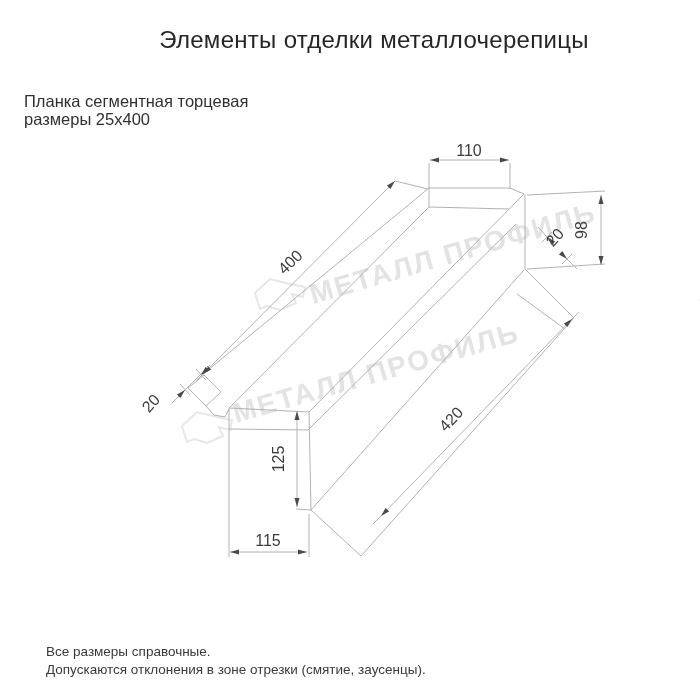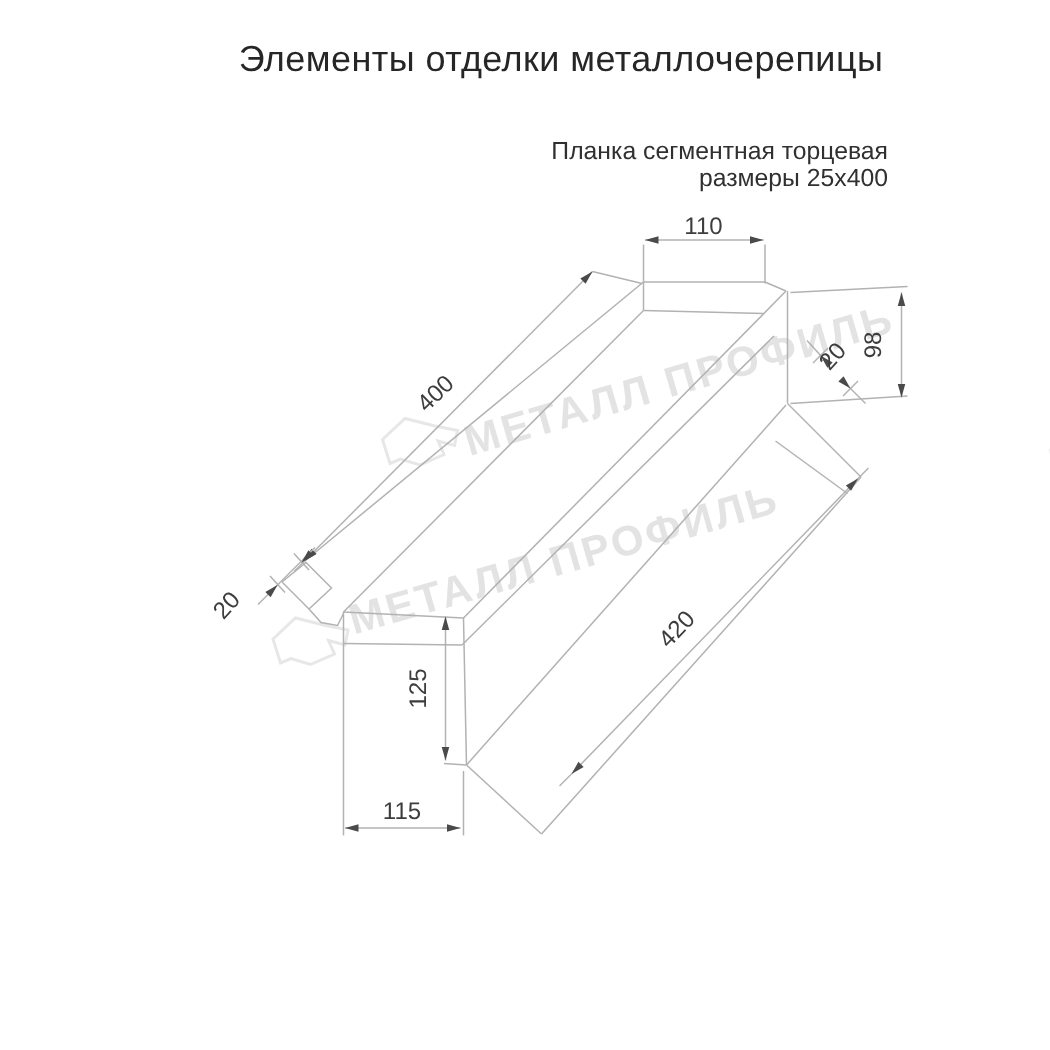--- a/index.html
+++ b/index.html
@@ -1,20 +1,20 @@
 <!DOCTYPE html>
 <html><head>
 <meta charset="utf-8">
 <style>
   html,body{margin:0;padding:0;background:#ffffff;}
   #stage{position:relative;width:700px;height:700px;background:#ffffff;overflow:hidden;
          font-family:"Liberation Sans", sans-serif;margin-left:24px;}
   .title{position:absolute;top:26px;left:0;width:700px;text-align:center;
          font-size:24px;color:#262626;letter-spacing:.3px;}
-  .subtitle{position:absolute;top:92px;left:0;width:568px;text-align:right;
+  .subtitle{position:absolute;top:92px;left:0;width:568px;text-align:left;
             font-size:16.5px;line-height:18px;color:#303030;}
   .notes{position:absolute;left:22px;top:643px;font-size:13.5px;line-height:18px;color:#3a3a3a;}
   svg{position:absolute;left:0;top:0;}
   .ln{stroke:#b2b2b2;stroke-width:1;fill:none;}
   .arr{fill:#4a4a4a;stroke:none;}
   .dimtxt{font-family:"Liberation Sans", sans-serif;font-size:16px;fill:#3d3d3d;}
   .wm{font-family:"Liberation Sans", sans-serif;font-size:28px;font-weight:700;
       fill:#e3e3e3;letter-spacing:2px;}
   .wmlogo{stroke:#e7e7e7;stroke-width:2;fill:none;}
   .wmlogo-faint{stroke:#f1f1f1;stroke-width:2;fill:none;}
@@ -134,14 +134,18 @@
     <g>
       <line class="ln" x1="206" y1="552" x2="283" y2="552"></line>
       <line class="ln" x1="205" y1="408" x2="205" y2="557"></line>
       <line class="ln" x1="285" y1="514" x2="285" y2="557"></line>
       <polygon class="arr" points="206,552 215,549.5 215,554.5"></polygon>
       <polygon class="arr" points="283,552 274,549.5 274,554.5"></polygon>
       <text class="dimtxt" x="244" y="546" text-anchor="middle">115</text>
     </g>
   </svg>
 
+  <div class="notes">
+    <div>Все размеры справочные.</div>
+    <div>Допускаются отклонения в зоне отрезки (смятие, заусенцы).</div>
+  </div>
 
 </div>
 
 </body></html>

